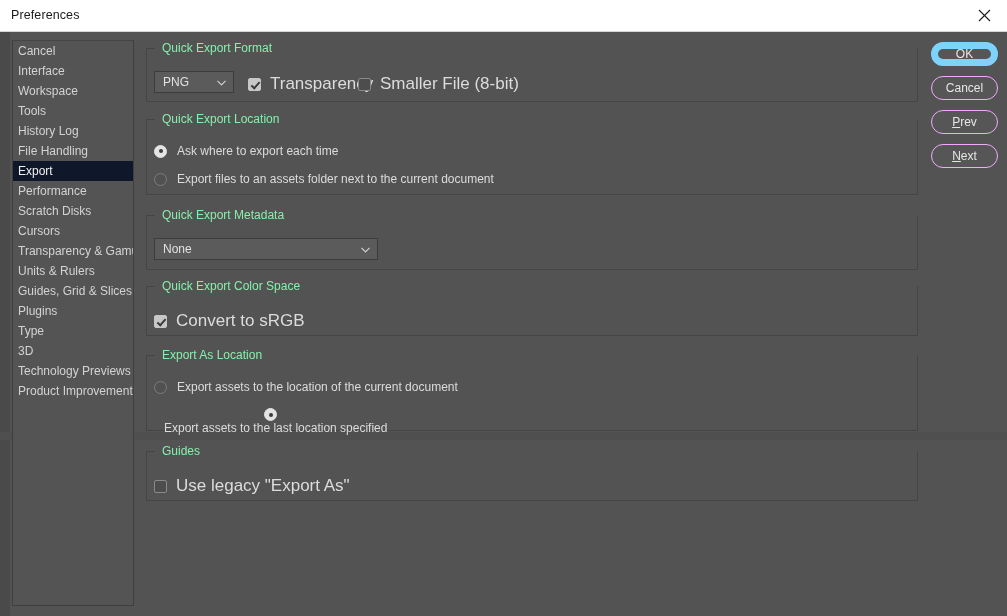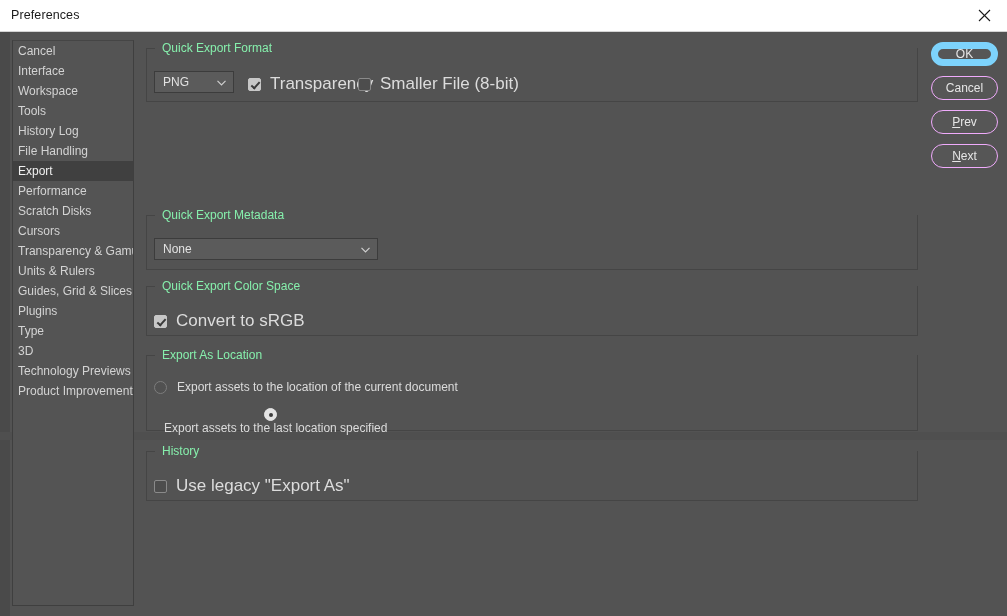--- a/index.html
+++ b/index.html
@@ -74,21 +74,21 @@
   .side-item {
     height: 20px;
     line-height: 20px;
     padding-left: 5px;
     font-size: 12px;
     color: #d3d3d3;
     white-space: nowrap;
     cursor: default;
   }
   .side-item.selected {
-    background: #404040;
+    background: #0f172a;
     color: #f0f0f0;
   }
 
   
   .group {
     position: absolute;
     border: 1px solid #454545;
     border-top: none;
   }
   .group::before, .group::after {
@@ -283,20 +283,33 @@
       <span class="cb on"></span>
       <span class="cb-label">Transparency</span>
     </div>
 
     <div class="ctl-row" style="left:211px; top:26px;">
       <span class="cb off"></span>
       <span class="cb-label">Smaller File (8-bit)</span>
     </div>
   </div>
 
+  <div class="group" style="left:146px; top:119px; width:772px; height:76px;">
+    <div class="group-title" style="left:10px;">Quick Export Location</div>
+
+    <div class="ctl-row" style="left:7px; top:25px;">
+      <span class="rb on"></span>
+      <span class="rb-label">Ask where to export each time</span>
+    </div>
+
+    <div class="ctl-row" style="left:7px; top:53px;">
+      <span class="rb off"></span>
+      <span class="rb-label">Export files to an assets folder next to the current document</span>
+    </div>
+  </div>
 
   <div class="group" style="left:146px; top:215px; width:772px; height:55px;">
     <div class="group-title" style="left:10px;">Quick Export Metadata</div>
 
     <div class="combo-wrap" style="left:7px; top:23px; width:224px;">
       <select class="combo" style="width:224px;" id="meta-select"><option value="None">None</option><option value="Copyright and Contact Info">Copyright and Contact Info</option><option value="All">All</option></select>
       <span class="arrow">
         <svg width="9" height="6" viewBox="0 0 9 6">
             <path d="M0.5 0.8 L4.5 4.8 L8.5 0.8" fill="none" stroke="#cfcfcf" stroke-width="1.2"></path>
           </svg>
@@ -321,21 +334,21 @@
       <span class="rb-label">Export assets to the location of the current document</span>
     </div>
 
     <div class="ctl-row" style="left:7px; top:53px;flex-direction:column;">
       <span class="rb on"></span>
       <span class="rb-label">Export assets to the last location specified</span>
     </div>
   </div>
 
   <div class="group" style="left:146px; top:451px; width:772px; height:50px;">
-    <div class="group-title" style="left:10px;">History</div>
+    <div class="group-title" style="left:10px;">Guides</div>
 
     <div class="ctl-row" style="left:7px; top:25px;">
       <span class="cb off"></span>
       <span class="cb-label">Use legacy "Export As"</span>
     </div>
   </div>
 
   <button class="btn primary" style="left:931px; top:42px;">
     <span>OK</span>
   </button>

